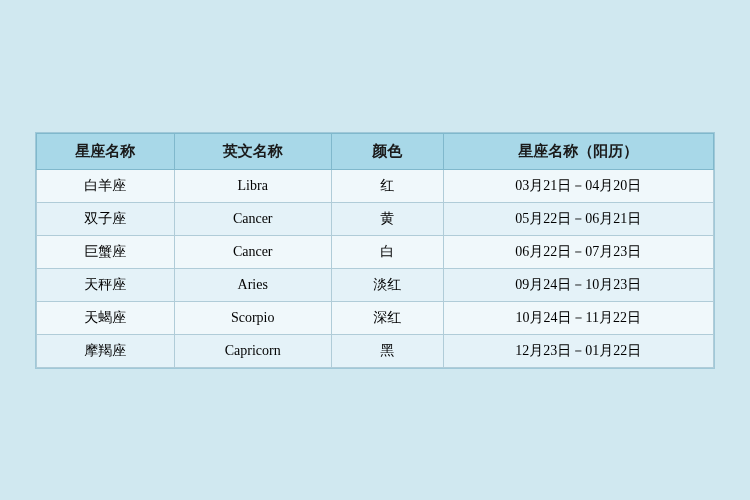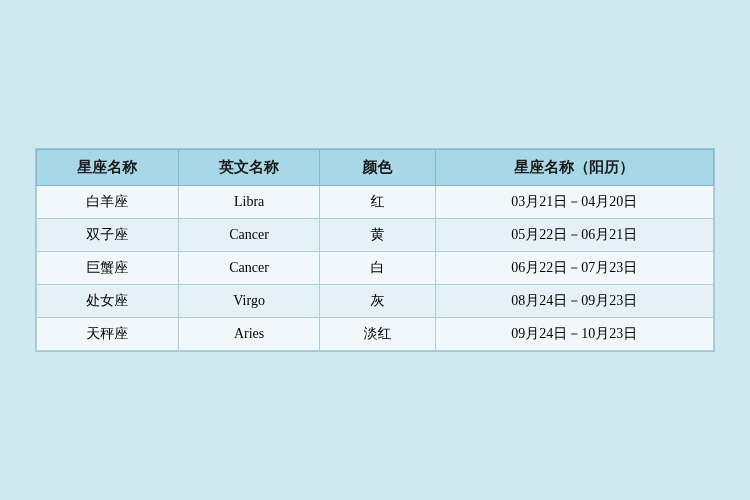--- a/index.html
+++ b/index.html
@@ -93,26 +93,32 @@
           <td>黄</td>
           <td>05月22日－06月21日</td>
         </tr>
         <tr>
           <td>巨蟹座</td>
           <td>Cancer</td>
           <td>白</td>
           <td>06月22日－07月23日</td>
         </tr>
         <tr>
-          <td>处女座</td>
-          <td>Virgo</td>
-          <td>灰</td>
-          <td>08月24日－09月23日</td>
-        </tr>
-        <tr>
           <td>天秤座</td>
           <td>Aries</td>
           <td>淡红</td>
           <td>09月24日－10月23日</td>
+        </tr>
+        <tr>
+          <td>天蝎座</td>
+          <td>Scorpio</td>
+          <td>深红</td>
+          <td>10月24日－11月22日</td>
+        </tr>
+        <tr>
+          <td>摩羯座</td>
+          <td>Capricorn</td>
+          <td>黑</td>
+          <td>12月23日－01月22日</td>
         </tr>
       </tbody>
   </table>
 </div>
 
 </body></html>

